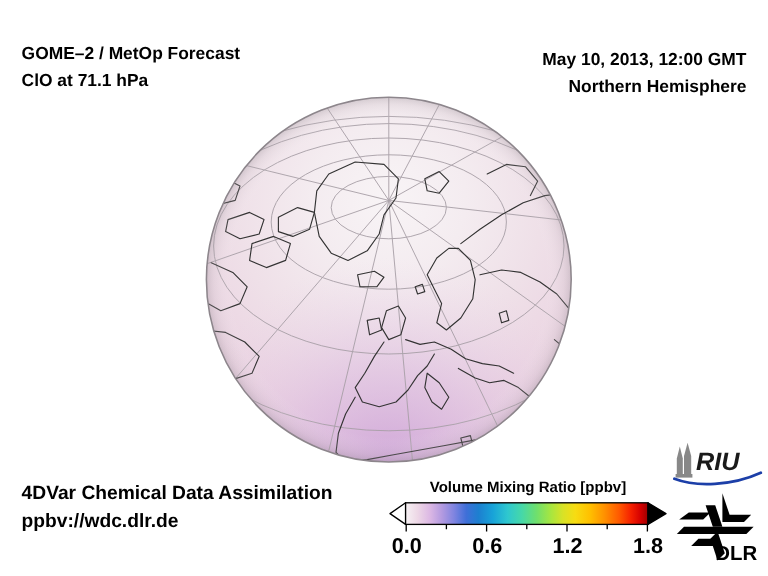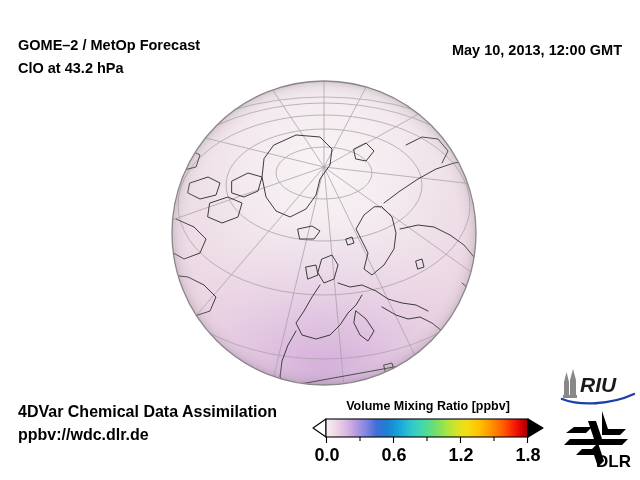--- a/index.html
+++ b/index.html
@@ -64,21 +64,21 @@
     font-size: 16px;
     font-weight: bold;
     color: #000000;
     line-height: 23px;
     white-space: nowrap;
   }
 
   
   #colorbar-block {
     position: absolute;
-    left: 312px;
+    left: 324px;
     top: 398px;
     width: 232px;
   }
   #cb-title {
     font-size: 12.5px;
     font-weight: bold;
     color: #000000;
     text-align: center;
     line-height: 16px;
     white-space: nowrap;
@@ -116,25 +116,26 @@
     height: 62px;
   }
 </style>
 </head>
 <body>
 
 <div id="page">
 
   <div class="hdr-left">
     <div class="hdr-line">GOME–2 / MetOp Forecast</div>
-    <div class="hdr-line">ClO at 43.2 hPa</div>
+    <div class="hdr-line">ClO at 71.1 hPa</div>
   </div>
 
   <div class="hdr-right">
     <div class="hdr-line">May 10, 2013, 12:00 GMT</div>
+    <div class="hdr-line">Northern Hemisphere</div>
   </div>
 
   <div id="globe-wrap">
     <svg id="globe-svg" viewBox="0 0 308 308" xmlns="http://www.w3.org/2000/svg">
       <defs>
 
         <radialGradient id="fieldGrad" cx="50%" cy="28%" r="88%">
           <stop offset="0%" stop-color="#f8f4f6"></stop>
           <stop offset="24%" stop-color="#f4ecf0"></stop>
           <stop offset="48%" stop-color="#efe0e8"></stop>

